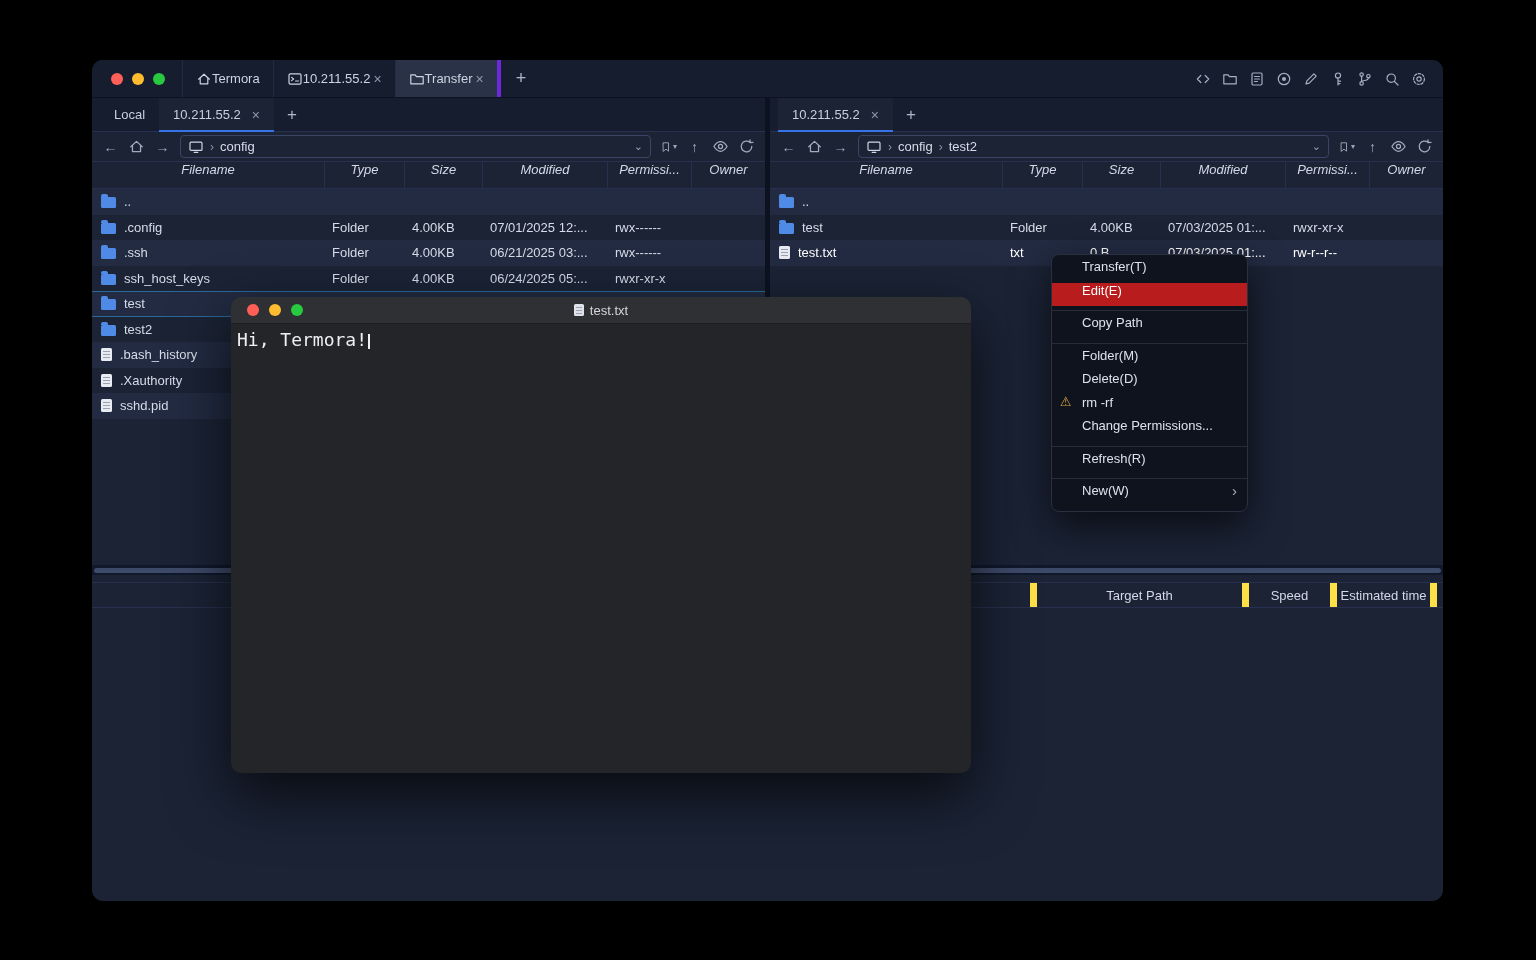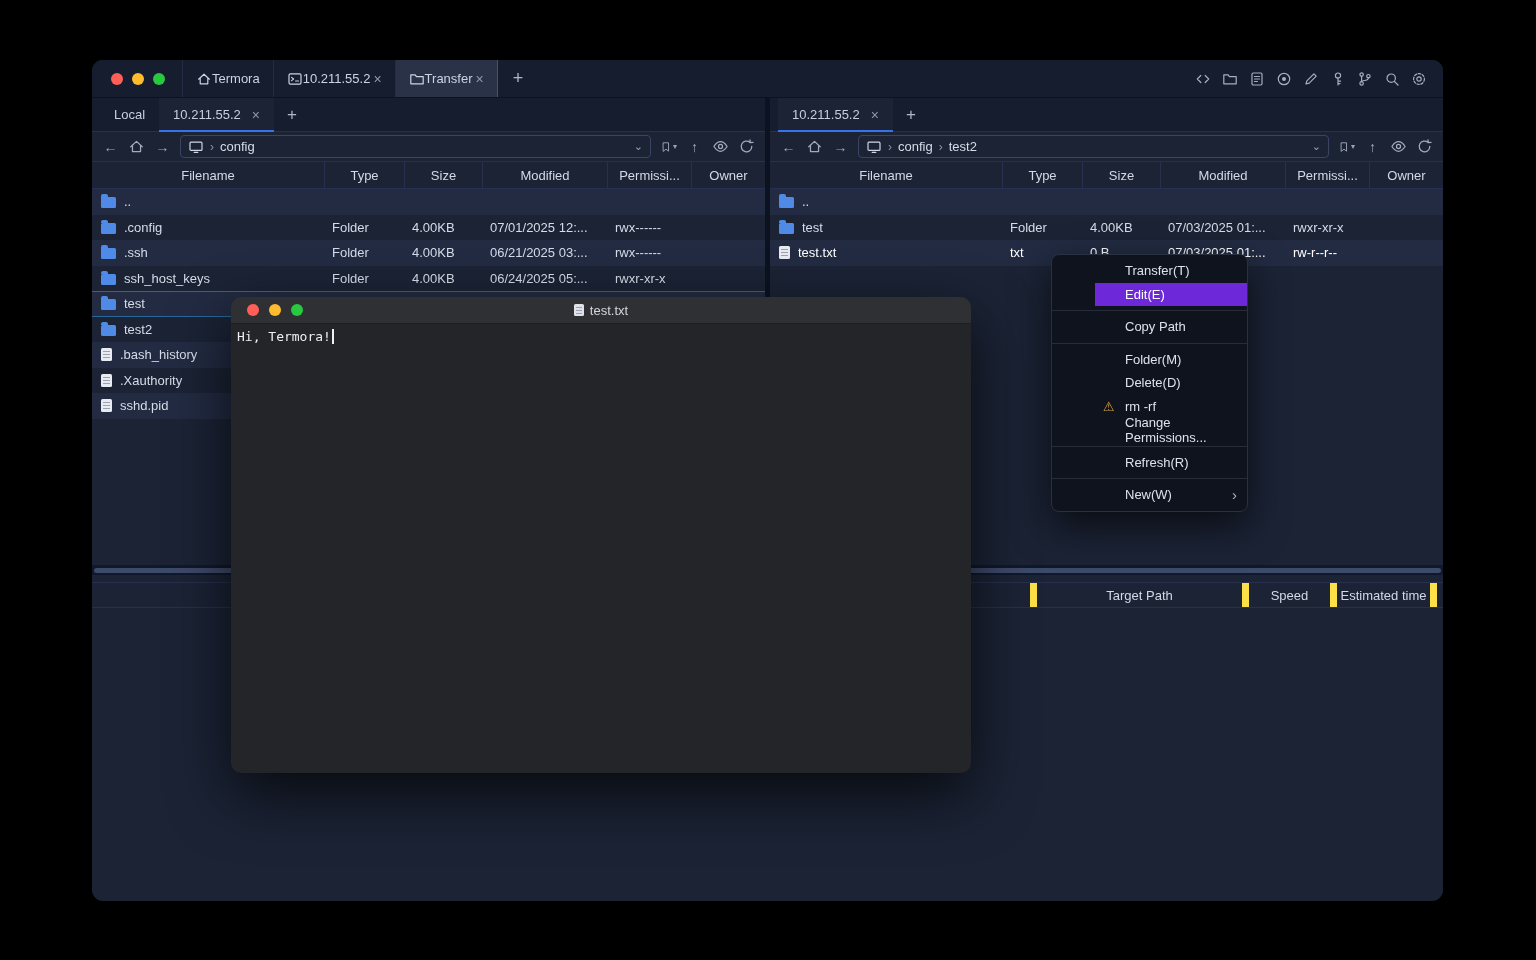--- a/index.html
+++ b/index.html
@@ -9,21 +9,21 @@
   .window{position:absolute;left:92px;top:60px;width:1351px;height:841px;background:#1b2335;
           border-radius:11px;box-shadow:0 25px 70px rgba(0,0,0,.75);overflow:hidden;
           display:flex;flex-direction:column;z-index:1;}
   
   .titlebar{flex:0 0 38px;display:flex;align-items:stretch;background:#151d2f;border-bottom:1px solid #0c1220;}
   .lights{display:flex;align-items:center;gap:9px;padding:0 17px 0 19px;}
   .light{width:12px;height:12px;border-radius:50%;display:inline-block;}
   .red{background:#ff5f57;}.yellow{background:#febc2e;}.green{background:#28c840;}
   .tb-tabs{display:flex;align-items:stretch;}
   .tb-tab{display:flex;align-items:center;gap:0;padding:0 13px;border-left:1px solid #232c45;color:#ccd3e3;}
-  .tb-tabs .tb-tab:last-child{border-right:1px solid #6d28d9;}
+  .tb-tabs .tb-tab:last-child{border-right:4px solid #6d28d9;}
   .tb-tab.active{background:#293247;}
   .tb-x{color:#8f98ac;margin-left:3px;font-size:14px;line-height:1;}
   .tb-plus{display:flex;align-items:center;padding:0 15px;color:#aeb6c8;font-size:18px;}
   .tb-spacer{flex:1;}
   .tb-actions{display:flex;align-items:center;gap:11px;padding-right:16px;color:#a6aec0;}
   .gicon{display:inline-flex;width:16px;height:16px;align-items:center;justify-content:center;flex:0 0 auto;}
   .gicon svg{width:16px;height:16px;display:block;}
   
   .split{flex:0 0 467px;display:flex;min-height:0;}
   .vdivider{width:5px;background:#0c1220;}
@@ -36,21 +36,21 @@
   .pplus{display:flex;align-items:center;padding:0 13px;font-size:17px;color:#aeb6c8;}
   .toolbar{flex:0 0 29px;display:flex;align-items:center;gap:9px;padding:0 10px;}
   .tic{display:inline-flex;align-items:center;justify-content:center;min-width:17px;height:18px;color:#a2abbe;font-size:14px;}
   .pathbox{flex:1;height:23px;border:1px solid #3a4465;border-radius:4px;display:flex;align-items:center;gap:6px;padding:0 7px;min-width:0;color:#cfd6e4;}
   .csep{color:#8a93a8;font-size:12px;}
   .crumb{color:#d6dce8;}
   .pcaret{margin-left:auto;color:#9aa3b8;font-size:11px;}
   .mini{font-size:8px;color:#9aa3b8;margin-left:1px;}
   .grid{display:grid;grid-template-columns:232px 80px 78px 125px 84px 1fr;}
   .thead{flex:0 0 28px;border-top:1px solid #273050;border-bottom:1px solid #273050;}
-  .hc{display:flex;align-items:center;justify-content:center;border-left:1px solid #273050;color:#d3d9e6;white-space:nowrap;overflow:hidden;}
+  .hc{display:flex;justify-content:center;border-left:1px solid #273050;color:#d3d9e6;white-space:nowrap;overflow:hidden;font-style:italic;}
   .hc:first-child{border-left:none;}
   .rows{flex:1;overflow:hidden;}
   .row{height:25.5px;align-items:center;color:#d6dce8;}
   .rows .row:nth-child(odd){background:#222b42;}
   .c{padding-left:8px;white-space:nowrap;overflow:hidden;}
   .nc{display:flex;align-items:center;gap:8px;padding-left:9px;}
   .row.sel-l{background:#15364f;box-shadow:inset 0 1px 0 #2b689a,inset 0 -1px 0 #2b689a;}
   .row.sel-r{background:#2e63c7;color:#fff;}
   
   .fo{position:relative;width:15px;height:11px;background:#4f8be6;border-radius:1.5px;flex:0 0 auto;margin-top:2px;}
@@ -68,27 +68,27 @@
   .t-c0{flex:1;border-left:none;}
   .t-c1{width:212px;}.t-c2{width:88px;}.t-c3{width:100px;}.t-c4{width:13px;}
   .t-body{flex:1;}
   
   .editor{position:absolute;left:231px;top:297px;width:740px;height:476px;border-radius:10px;overflow:hidden;
           display:flex;flex-direction:column;box-shadow:0 22px 60px rgba(0,0,0,.7);z-index:5;background:#242529;}
   .e-bar{flex:0 0 27px;background:#2f3033;display:flex;align-items:center;position:relative;border-bottom:1px solid #1d1e20;}
   .e-bar .lights{padding:0 0 0 16px;gap:10px;}
   .e-title{position:absolute;left:0;right:0;display:flex;align-items:center;justify-content:center;gap:6px;color:#d2d5da;pointer-events:none;}
   .e-title .fi{width:10px;height:12px;background:#dfe2e8;}
-  .e-body{flex:1;padding:5px 6px;font-family:"DejaVu Sans Mono",monospace;font-size:13px;color:#edeff2;}
+  .e-body{flex:1;padding:5px 6px;font-family:"DejaVu Sans Mono",monospace;font-size:18px;color:#edeff2;}
   .caret-beam{display:inline-block;width:2px;height:15px;background:#eef0f3;vertical-align:-3px;margin-left:1px;}
   
   .ctx{position:absolute;left:1051px;top:254px;width:197px;background:#0f131d;border:1px solid #2a3040;
        border-radius:8px;padding:4px 0;box-shadow:0 14px 38px rgba(0,0,0,.65);z-index:10;}
-  .mi{height:23.5px;display:flex;align-items:center;padding:0 10px 0 30px;position:relative;color:#dde2ec;margin-left:43px;}
-  .mi.hl{background:#6d28d9;color:#fff;}
+  .mi{height:23.5px;display:flex;padding:0 10px 0 30px;position:relative;color:#dde2ec;}
+  .mi.hl{background:#b91c1c;color:#fff;}
   .mi .warn{position:absolute;left:8px;color:#dca63f;font-size:13px;line-height:1;}
   .mi .sub{margin-left:auto;color:#aab2c2;font-size:15px;line-height:1;}
   .msep{height:1px;background:#262c3a;margin:4px 0;}
 </style>
 </head>
 <body>
 
 <div class="stage">
 
   <main class="window">

